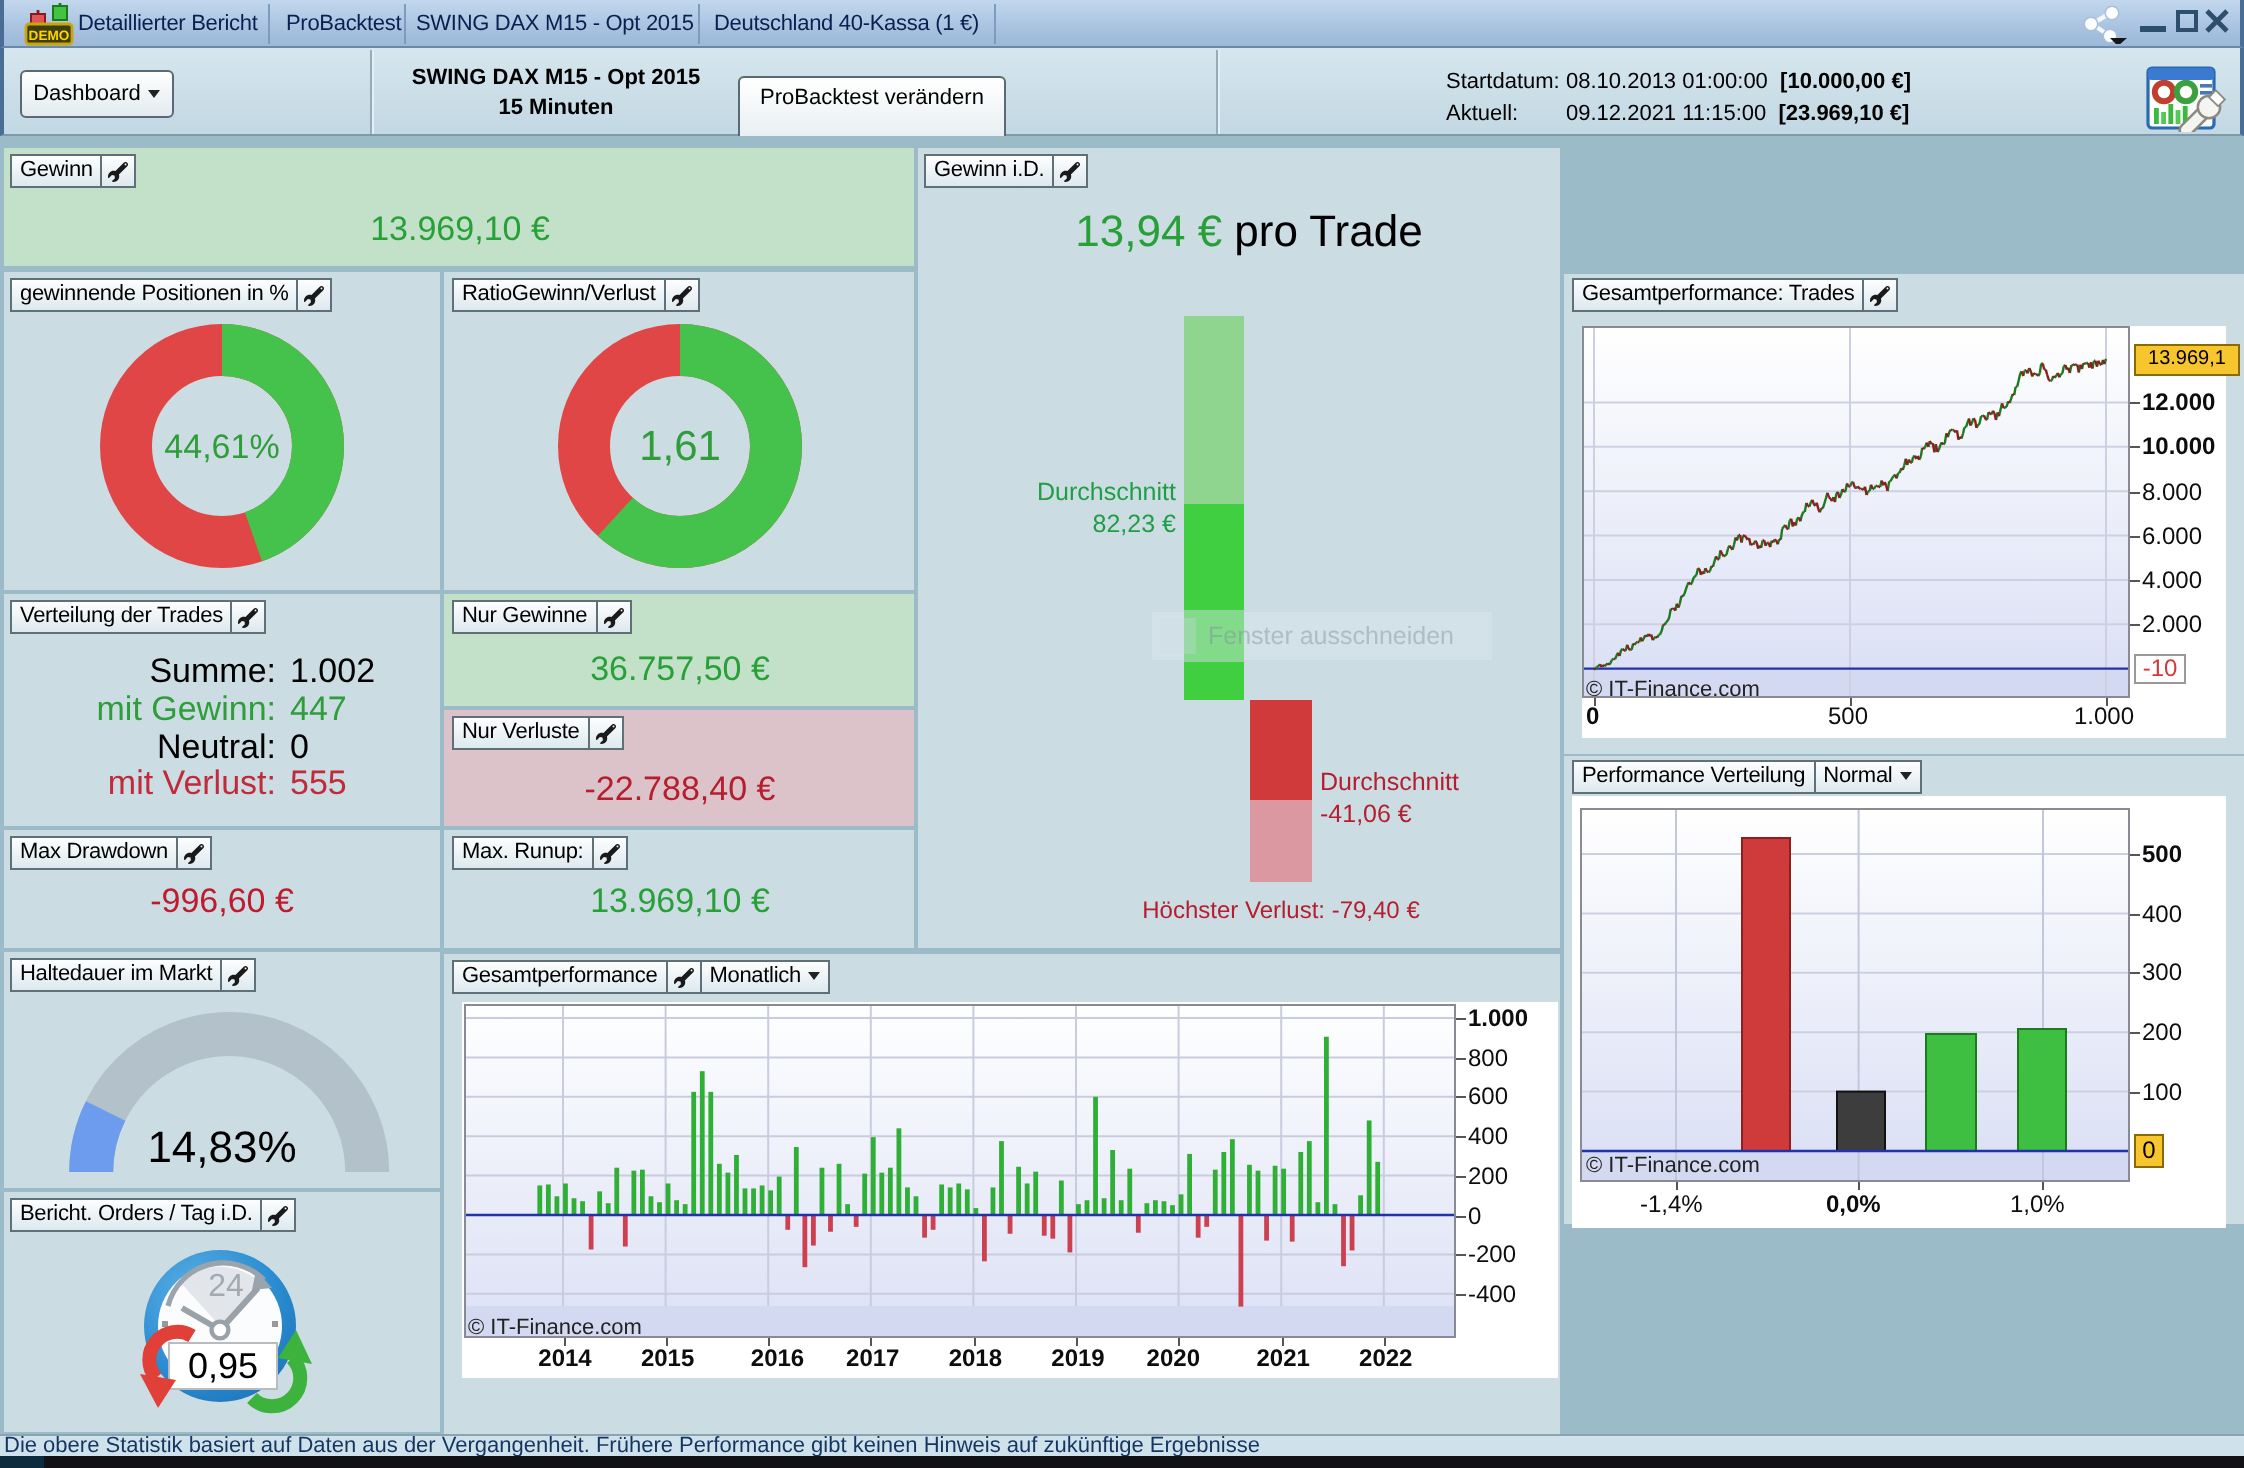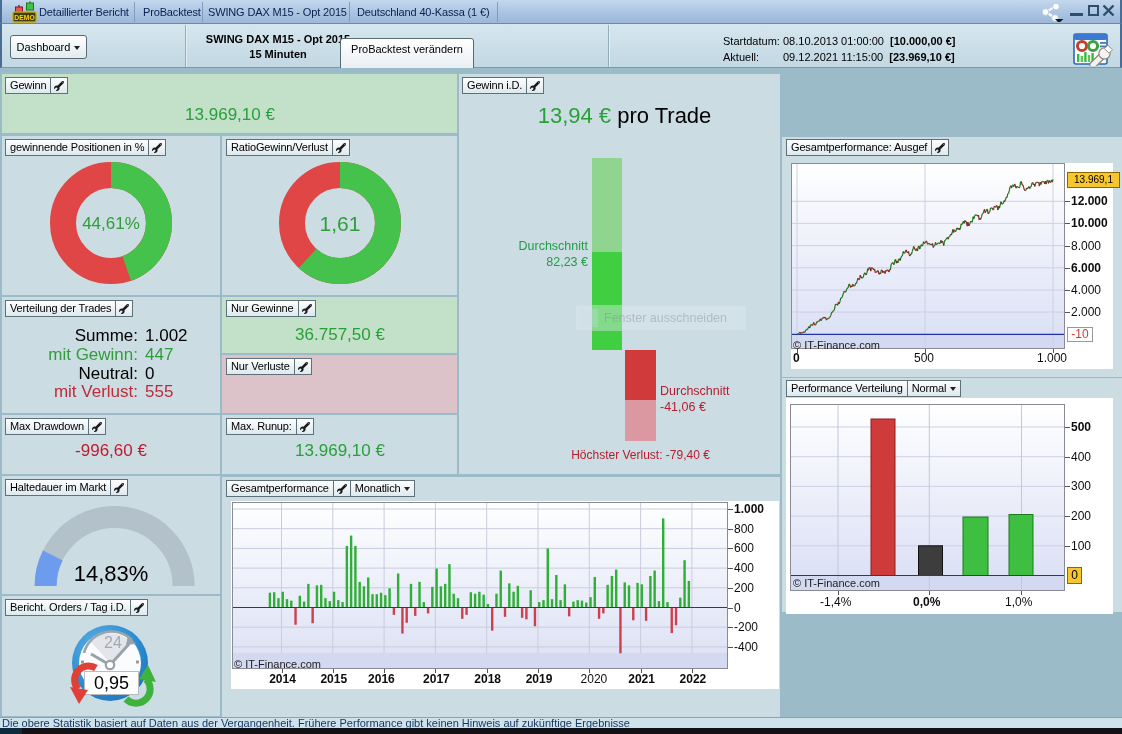--- a/index.html
+++ b/index.html
@@ -57,21 +57,21 @@
  <div class="abs" style="left:1086px;top:5px;width:11px;height:11px;border:2px solid #2e4e6e"></div>
  <svg class="abs" style="left:1100px;top:4px" width="13" height="13" viewBox="0 0 13 13">
   <path d="M1.5 1.5 L11.5 11.5 M11.5 1.5 L1.5 11.5" stroke="#2e4e6e" stroke-width="2.4"></path>
  </svg>
 </div>
 
 <div class="abs toolbar"></div>
 <div class="btn" style="left:10px;top:35px;width:77px;height:24px;line-height:22px">Dashboard<span class="caret"></span></div>
 <div class="vsep" style="left:185px"></div>
 <div class="abs" style="left:168px;top:32px;width:220px;text-align:center;font-size:11px;font-weight:bold;color:#000;line-height:15px">SWING DAX M15 - Opt 2015<br>15 Minuten</div>
-<div class="btn" style="left:340px;top:38px;width:134px;height:39px;line-height:20px">ProBacktest verändern</div>
+<div class="btn" style="left:369px;top:38px;width:134px;height:39px;line-height:20px">ProBacktest verändern</div>
 <div class="vsep" style="left:608px"></div>
 <div class="abs" style="left:723px;top:33px;font-size:11px;color:#000;line-height:16px">Startdatum:<br>Aktuell:</div>
 <div class="abs" style="left:783px;top:33px;font-size:11px;color:#000;line-height:16px">08.10.2013 01:00:00&nbsp; <b>[10.000,00 €]</b><br>09.12.2021 11:15:00&nbsp; <b>[23.969,10 €]</b></div>
 <svg class="abs" style="left:1073px;top:33px" width="40" height="33" viewBox="0 0 40 33">
  <rect x="1" y="1" width="33" height="30" rx="2" fill="#fdfdfd" stroke="#2a6ab0" stroke-width="1.6"></rect>
  <rect x="1" y="1" width="33" height="6" rx="2" fill="#3a7ad0"></rect>
  <circle cx="9" cy="13" r="4.6" fill="none" stroke="#c04030" stroke-width="3"></circle>
  <circle cx="20" cy="13" r="4.6" fill="none" stroke="#3aa040" stroke-width="3"></circle>
  <rect x="27" y="9" width="6" height="1.8" fill="#4a7ab0"></rect>
       <rect x="27" y="12.5" width="6" height="1.8" fill="#4a7ab0"></rect>
@@ -140,20 +140,21 @@
         </svg></span>
     </div>
     <div class="bigval grn" style="left:190px;top:325px;width:300px">36.757,50 €</div>
     <div class="panel" style="left:222px;top:355px;width:235px;height:58px;background:#dcc3c9"></div>
     <div class="ph" style="left:226px;top:358px">
       <span class="phl">Nur Verluste</span>
       <span class="phw"><svg width="10" height="10" viewBox="0 0 512 512" style="margin-top:2.5px">
           <path fill="#1a1a1a" transform="rotate(180 256 256)" d="M507.7 109.1c-2.2-9-13.5-12.1-20.1-5.5l-74.4 74.4-67.9-11.3-11.3-67.9 74.4-74.4c6.6-6.6 3.4-17.9-5.7-20.2-47.4-11.7-99.6.9-136.6 37.9-39.6 39.6-50.5 97.1-34 147.2L18.7 402.8c-25 25-25 65.5 0 90.5s65.5 25 90.5 0l213.2-213.2c50.1 16.7 107.5 5.7 147.4-34.2 37.1-37.1 49.7-89.3 37.9-136.8zM64 472c-13.2 0-24-10.7-24-24 0-13.3 10.7-24 24-24s24 10.7 24 24c0 13.3-10.7 24-24 24z"></path>
         </svg></span>
     </div>
+    <div class="bigval" style="left:190px;top:385px;width:300px;color:#b51e2e">-22.788,40 €</div>
     <div class="panel" style="left:2px;top:415px;width:218px;height:59px"></div>
     <div class="ph" style="left:5px;top:418px">
       <span class="phl">Max Drawdown</span>
       <span class="phw"><svg width="10" height="10" viewBox="0 0 512 512" style="margin-top:2.5px">
           <path fill="#1a1a1a" transform="rotate(180 256 256)" d="M507.7 109.1c-2.2-9-13.5-12.1-20.1-5.5l-74.4 74.4-67.9-11.3-11.3-67.9 74.4-74.4c6.6-6.6 3.4-17.9-5.7-20.2-47.4-11.7-99.6.9-136.6 37.9-39.6 39.6-50.5 97.1-34 147.2L18.7 402.8c-25 25-25 65.5 0 90.5s65.5 25 90.5 0l213.2-213.2c50.1 16.7 107.5 5.7 147.4-34.2 37.1-37.1 49.7-89.3 37.9-136.8zM64 472c-13.2 0-24-10.7-24-24 0-13.3 10.7-24 24-24s24 10.7 24 24c0 13.3-10.7 24-24 24z"></path>
         </svg></span>
     </div>
     <div class="bigval" style="left:0px;top:441px;width:222px;color:#c01a2e">-996,60 €</div>
     <div class="panel" style="left:222px;top:415px;width:235px;height:59px"></div>
     <div class="ph" style="left:226px;top:418px">
@@ -377,37 +378,37 @@
     <div class="ylab" style="left:734px;top:600.5px;font-weight:normal">0</div>
     <div class="abs" style="left:728px;top:608px;width:5px;height:1px;background:#555"></div>
     <div class="ylab" style="left:734px;top:620.2px;font-weight:normal">-200</div>
     <div class="abs" style="left:728px;top:627px;width:5px;height:1px;background:#555"></div>
     <div class="ylab" style="left:734px;top:639.9px;font-weight:normal">-400</div>
     <div class="abs" style="left:728px;top:647px;width:5px;height:1px;background:#555"></div>
     <div class="ylab" style="left:265.5px;top:672px;width:34px;text-align:center;font-weight:bold">2014</div>
     <div class="abs" style="left:282px;top:669px;width:1px;height:4px;background:#555"></div>
     <div class="ylab" style="left:316.8px;top:672px;width:34px;text-align:center;font-weight:bold">2015</div>
     <div class="abs" style="left:333px;top:669px;width:1px;height:4px;background:#555"></div>
-    <div class="ylab" style="left:368.1px;top:672px;width:34px;text-align:left;font-weight:bold">2016</div>
+    <div class="ylab" style="left:368.1px;top:672px;width:34px;text-align:right;font-weight:bold">2016</div>
     <div class="abs" style="left:384px;top:669px;width:1px;height:4px;background:#555"></div>
     <div class="ylab" style="left:419.4px;top:672px;width:34px;text-align:center;font-weight:bold">2017</div>
     <div class="abs" style="left:435px;top:669px;width:1px;height:4px;background:#555"></div>
     <div class="ylab" style="left:470.7px;top:672px;width:34px;text-align:center;font-weight:bold">2018</div>
     <div class="abs" style="left:487px;top:669px;width:1px;height:4px;background:#555"></div>
     <div class="ylab" style="left:522.0px;top:672px;width:34px;text-align:center;font-weight:bold">2019</div>
     <div class="abs" style="left:538px;top:669px;width:1px;height:4px;background:#555"></div>
-    <div class="ylab" style="left:573.3px;top:672px;width:34px;text-align:right;font-weight:normal">2020</div>
+    <div class="ylab" style="left:573.3px;top:672px;width:34px;text-align:left;font-weight:bold">2020</div>
     <div class="abs" style="left:589px;top:669px;width:1px;height:4px;background:#555"></div>
     <div class="ylab" style="left:624.6px;top:672px;width:34px;text-align:center;font-weight:bold">2021</div>
     <div class="abs" style="left:641px;top:669px;width:1px;height:4px;background:#555"></div>
     <div class="ylab" style="left:675.9px;top:672px;width:34px;text-align:center;font-weight:bold">2022</div>
     <div class="abs" style="left:692px;top:669px;width:1px;height:4px;background:#555"></div>
     <div class="panel" style="left:782px;top:137px;width:340px;height:240px"></div>
     <div class="ph" style="left:786px;top:139px">
-      <span class="phl">Gesamtperformance: Ausgef</span>
+      <span class="phl">Gesamtperformance: Trades</span>
       <span class="phw"><svg width="10" height="10" viewBox="0 0 512 512" style="margin-top:2.5px">
           <path fill="#1a1a1a" transform="rotate(180 256 256)" d="M507.7 109.1c-2.2-9-13.5-12.1-20.1-5.5l-74.4 74.4-67.9-11.3-11.3-67.9 74.4-74.4c6.6-6.6 3.4-17.9-5.7-20.2-47.4-11.7-99.6.9-136.6 37.9-39.6 39.6-50.5 97.1-34 147.2L18.7 402.8c-25 25-25 65.5 0 90.5s65.5 25 90.5 0l213.2-213.2c50.1 16.7 107.5 5.7 147.4-34.2 37.1-37.1 49.7-89.3 37.9-136.8zM64 472c-13.2 0-24-10.7-24-24 0-13.3 10.7-24 24-24s24 10.7 24 24c0 13.3-10.7 24-24 24z"></path>
         </svg></span>
     </div>
     <div class="abs" style="left:791px;top:163px;width:322px;height:206px;background:#fff"></div>
     <svg class="abs" style="left:791px;top:163px" width="274" height="186" viewBox="0 0 274 186">
 <defs>
         <linearGradient id="ge" x1="0" y1="0" x2="0" y2="1">
           <stop offset="0" stop-color="#ffffff"></stop>
           <stop offset="1" stop-color="#d9def4"></stop>
@@ -430,21 +431,21 @@
 <rect x="0.5" y="0.5" width="273" height="185" fill="none" stroke="#8a8a95" stroke-width="1"></rect>
 </svg>
     <div class="cpy" style="left:793px;top:339px">© IT-Finance.com</div>
     <div class="abs" style="left:1067px;top:172px;width:53px;height:16px;background:#f7c62e;border:1px solid #8a6a00;font-size:10px;line-height:14px;text-align:center;color:#000;z-index:4">13.969,1</div>
     <div class="ylab" style="left:1071px;top:194.2px;font-weight:bold">12.000</div>
     <div class="abs" style="left:1065px;top:201px;width:5px;height:1px;background:#555"></div>
     <div class="ylab" style="left:1071px;top:216.4px;font-weight:bold">10.000</div>
     <div class="abs" style="left:1065px;top:223px;width:5px;height:1px;background:#555"></div>
     <div class="ylab" style="left:1071px;top:238.6px;font-weight:normal">8.000</div>
     <div class="abs" style="left:1065px;top:246px;width:5px;height:1px;background:#555"></div>
-    <div class="ylab" style="left:1071px;top:260.9px;font-weight:bold">6.000</div>
+    <div class="ylab" style="left:1071px;top:260.9px;font-weight:normal">6.000</div>
     <div class="abs" style="left:1065px;top:268px;width:5px;height:1px;background:#555"></div>
     <div class="ylab" style="left:1071px;top:283.1px;font-weight:normal">4.000</div>
     <div class="abs" style="left:1065px;top:290px;width:5px;height:1px;background:#555"></div>
     <div class="ylab" style="left:1071px;top:305.3px;font-weight:normal">2.000</div>
     <div class="abs" style="left:1065px;top:312px;width:5px;height:1px;background:#555"></div>
     <div class="abs" style="left:1067px;top:327px;width:26px;height:15px;background:#fdfdfd;border:1px solid #999;font-size:12px;line-height:13px;text-align:center;color:#d03a3a;z-index:4">-10</div>
     <div class="abs" style="left:797px;top:349px;width:1px;height:4px;background:#555"></div>
     <div class="abs" style="left:925px;top:349px;width:1px;height:4px;background:#555"></div>
     <div class="abs" style="left:1053px;top:349px;width:1px;height:4px;background:#555"></div>
     <div class="ylab" style="left:793px;top:351px;font-weight:bold">0</div>

